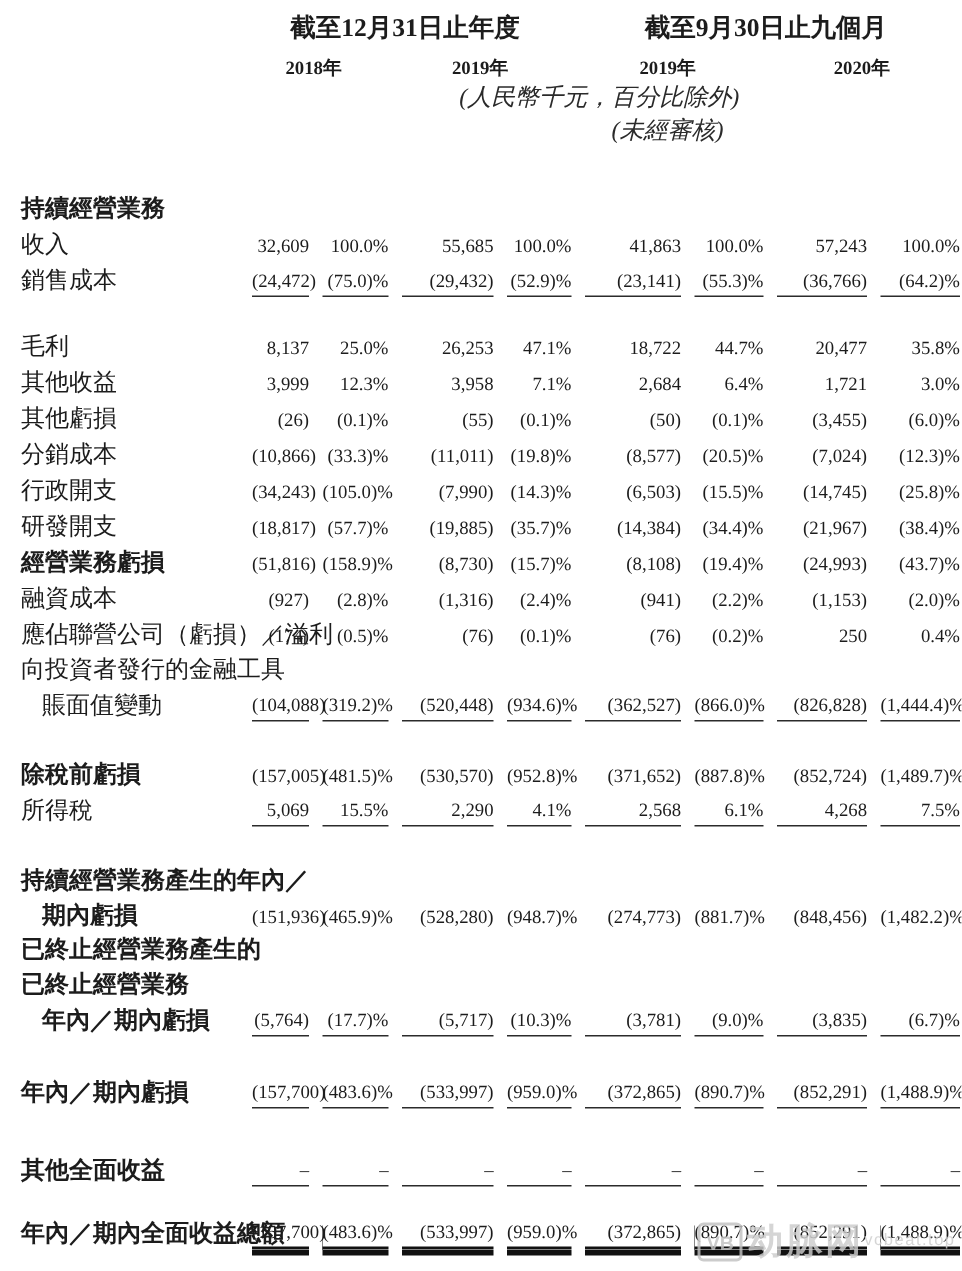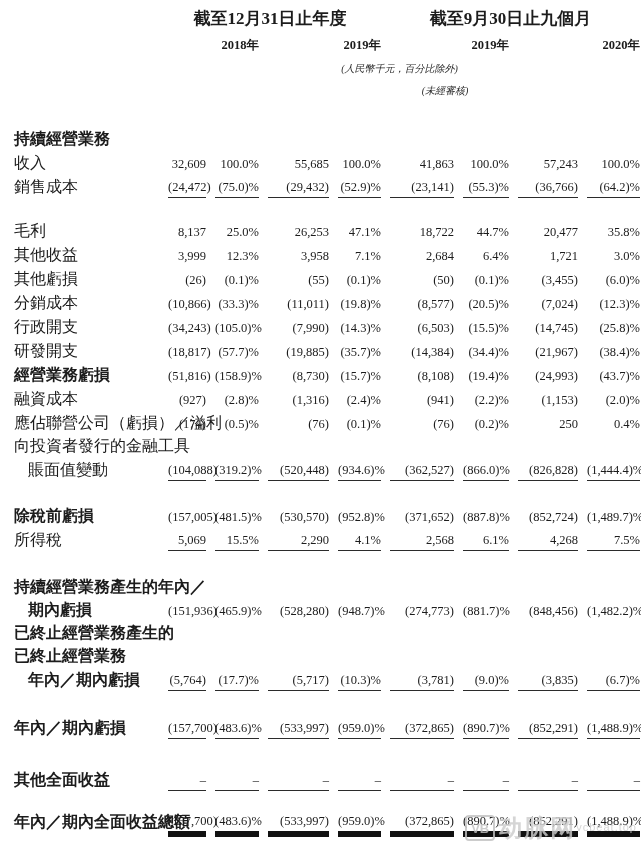--- a/index.html
+++ b/index.html
@@ -18,22 +18,22 @@
     table-layout: fixed;
     margin-left: 14px;
     margin-top: 6px;
     width: 626px;
     font-size: 12.5px;
   }
   td { padding: 0; vertical-align: bottom; white-space: nowrap; overflow: visible; }
 
   
   .grp-head { font-weight: bold; text-align: center; font-size: 17px; height: 24px; }
-  .year-head { font-weight: bold; text-align: right; font-size: 12.5px; height: 24px; }
-  .note { font-style: italic; text-align: center; font-size: 10px; height: 22px; color: #2a2a2a; }
+  .year-head { font-weight: bold; text-align: center; font-size: 12.5px; height: 24px; }
+  .note { font-style: italic; text-align: center; font-size: 16px; height: 22px; color: #2a2a2a; }
 
   
   tr.data-row { height: 24px; }
   td.label { text-align: left; font-size: 16px; padding-right: 2px; }
   td.label.bold { font-weight: bold; }
   td.label.indent { padding-left: 14px; }
   td.val { text-align: right; }
   td.val .seg {
     display: block;
     margin-left: 9px;

